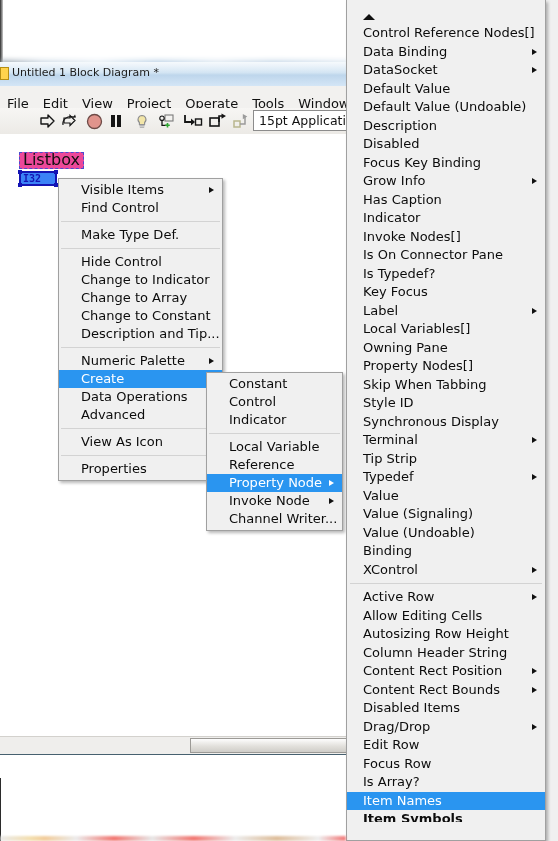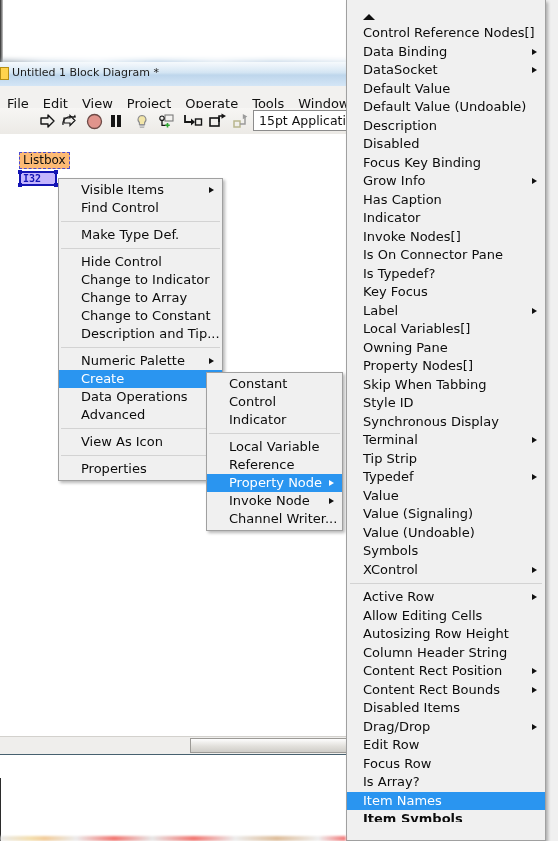--- a/index.html
+++ b/index.html
@@ -48,24 +48,24 @@
   #lv-hscroll{position:absolute;left:0;bottom:24px;width:349px;height:17px;background:#efeeec;
      border-top:1px solid #d3d1cd;}
   #lv-hscroll .thumb{position:absolute;left:190px;top:1px;width:158px;height:15px;
      background:linear-gradient(to bottom,#fdfdfd,#e2e0dc 55%,#cfcdc8);border:1px solid #9c9a96;box-sizing:border-box;}
   #lv-bottom-pane{position:absolute;left:0;bottom:0;width:349px;height:24px;background:#ffffff;
      border-top:1px solid #46606f;border-right:1px solid #8f8f8f;box-sizing:border-box;}
   #lv-lower-white{position:absolute;left:0;top:778px;width:350px;height:63px;background:#ffffff;
      border-left:1px solid #2b2b2b;border-right:1px solid #8f8f8f;box-sizing:border-box;}
   
   #terminal-wrap{position:absolute;left:19px;top:152px;}
-  #terminal-label{border:1px dashed #4b4bd0;padding:0px 3px 1px 3px;font-size:12px;
-     color:#101010;background:#fdba74;display:inline-block;line-height:14px;}
+  #terminal-label{border:1px dashed #4b4bd0;padding:0px 3px 1px 3px;font-size:16px;
+     color:#101010;background:#ec4899;display:inline-block;line-height:14px;}
   #terminal-node{position:relative;margin-top:2px;width:38px;height:15px;
-     border:2px solid #1414b4;background:#c4b5fd;box-sizing:border-box;}
+     border:2px solid #1414b4;background:#3b82f6;box-sizing:border-box;}
   #terminal-node .txt{position:absolute;left:2px;top:0px;font-family:"DejaVu Sans Mono","Liberation Mono",monospace;
      font-size:10px;font-weight:bold;color:#1414b4;letter-spacing:0px;}
   .handle{position:absolute;width:4px;height:4px;background:#1414b4;}
   
   .menu{position:absolute;background:#f0f0f0;border:1px solid #a0a0a0;
      box-shadow:2px 2px 3px rgba(0,0,0,.28);box-sizing:border-box;padding:2px 0;}
   .menu .mi{position:relative;height:18px;line-height:18px;padding:0 24px 0 22px;
      font-size:13px;color:#0c0c0c;white-space:nowrap;cursor:default;}
   .menu .mi.sel{background:#2a95f0;color:#ffffff;}
   .menu .sep{height:1px;margin:4px 2px;background:#d3d3d3;}
@@ -275,21 +275,21 @@
       <div class="mi"><span>Property Nodes[]</span></div>
       <div class="mi"><span>Skip When Tabbing</span></div>
       <div class="mi"><span>Style ID</span></div>
       <div class="mi"><span>Synchronous Display</span></div>
       <div class="mi"><span>Terminal</span><span class="arrow"></span></div>
       <div class="mi"><span>Tip Strip</span></div>
       <div class="mi"><span>Typedef</span><span class="arrow"></span></div>
       <div class="mi"><span>Value</span></div>
       <div class="mi"><span>Value (Signaling)</span></div>
       <div class="mi"><span>Value (Undoable)</span></div>
-      <div class="mi"><span>Symbols</span></div>
+      <div class="mi"><span>Binding</span></div>
       <div class="mi"><span>XControl</span><span class="arrow"></span></div>
       <div class="sep"></div>
       <div class="mi"><span>Active Row</span><span class="arrow"></span></div>
       <div class="mi"><span>Allow Editing Cells</span></div>
       <div class="mi"><span>Autosizing Row Height</span></div>
       <div class="mi"><span>Column Header String</span></div>
       <div class="mi"><span>Content Rect Position</span><span class="arrow"></span></div>
       <div class="mi"><span>Content Rect Bounds</span><span class="arrow"></span></div>
       <div class="mi"><span>Disabled Items</span></div>
       <div class="mi"><span>Drag/Drop</span><span class="arrow"></span></div>

